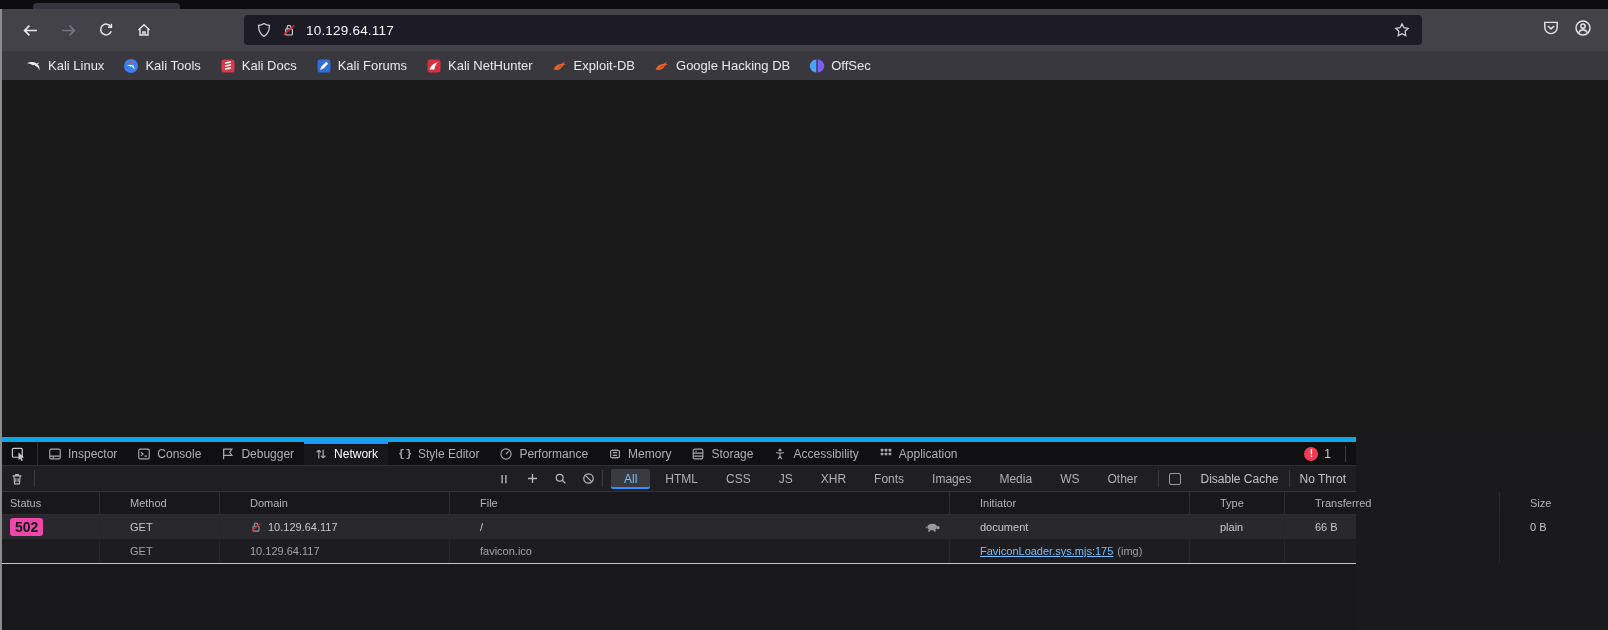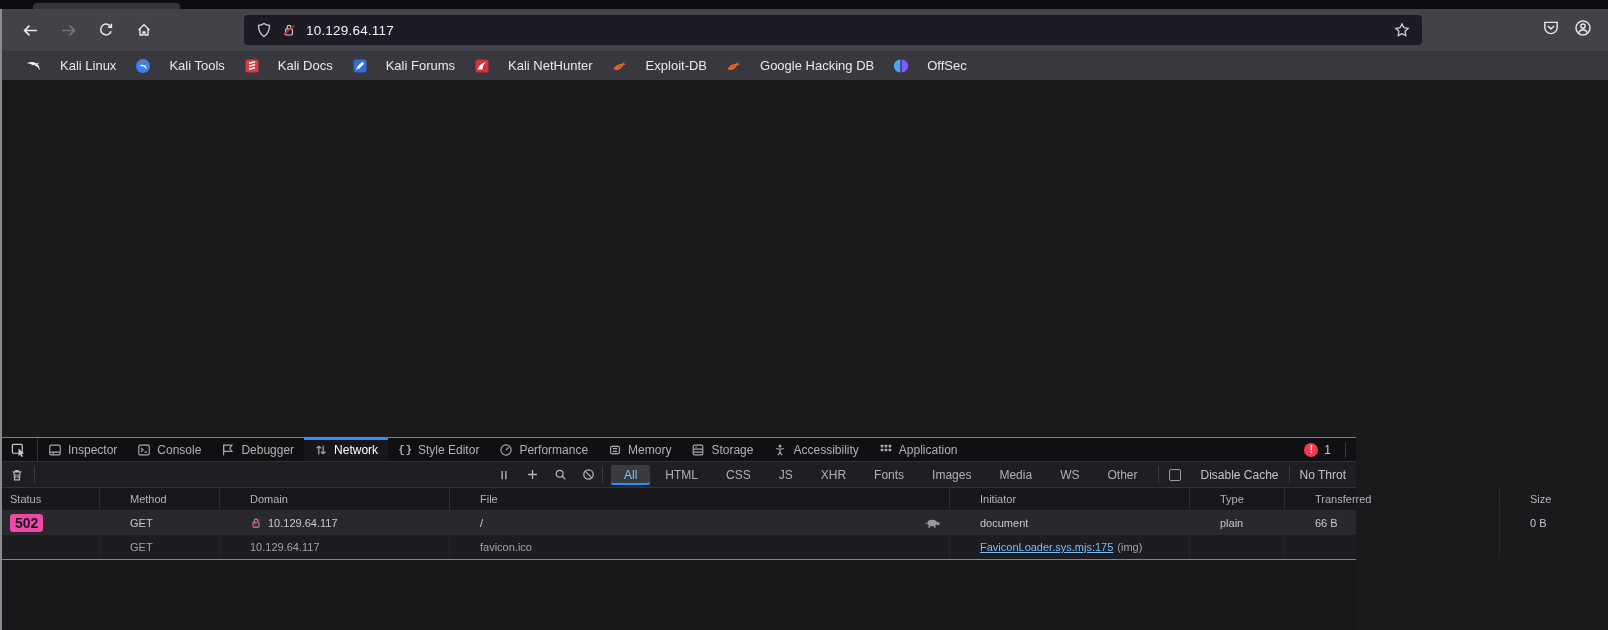--- a/index.html
+++ b/index.html
@@ -16,27 +16,27 @@
   .navbar{height:42px;background:#434249;display:flex;align-items:center;padding:0 10px 0 14px;}
   .navbtn{width:32px;height:30px;display:flex;align-items:center;justify-content:center;border-radius:4px;flex:0 0 auto;margin-right:6px;color:#e9e9ec;}
   .navbtn.disabled{color:#75747c;}
   .urlbar{margin-left:78px;width:1178px;height:30px;background:#1d1c24;border-radius:4px;display:flex;align-items:center;padding:0 12px;color:#f4f4f6;}
   .urlbar .sep-ic{margin-right:9px;display:flex;align-items:center;color:#cfcfd4;}
   .url-text{font-size:13.5px;letter-spacing:.2px;}
   .urlbar .star{margin-left:auto;color:#d6d6da;display:flex;align-items:center;}
   .nav-right{margin-left:auto;display:flex;align-items:center;gap:14px;color:#e4e4e8;padding-right:6px;}
 
   .bookmarksbar{height:29px;background:#39383f;display:flex;align-items:center;padding-left:26px;gap:19px;font-size:13px;color:#e9e9ec;}
-  .bm{display:flex;align-items:center;gap:18px;white-space:nowrap;}
+  .bm{display:flex;align-items:center;gap:6px;white-space:nowrap;}
   .bm svg{display:block;}
 
   .page{height:357px;background:#1a1a1a;}
 
   
-  .devtools{position:absolute;left:0;top:437px;width:1356px;bottom:0;background:#14b8a6;border-top:1px solid #0ea5e9;}
+  .devtools{position:absolute;left:0;top:437px;width:1356px;bottom:0;background:#fdba74;border-top:5px solid #0ea5e9;}
   .dt-tabs{height:24px;background:#101013;border-bottom:1px solid #2f2f34;display:flex;align-items:stretch;font-size:12px;color:#b1b1b3;}
   .dt-pick{width:38px;display:flex;align-items:center;justify-content:center;border-right:1px solid #2f2f34;color:#c9c9cd;}
   .dt-tab{display:flex;align-items:center;gap:6px;padding:0 10px;position:relative;white-space:nowrap;}
   .dt-tab .ic{display:flex;align-items:center;color:#a9a9ad;}
   .dt-tab.sel{color:#fff;background:#17171b;}
   .dt-tab.sel::before{content:"";position:absolute;left:0;right:0;top:0;height:2px;background:#2b8fff;}
   .brace{font-family:"Liberation Mono",monospace;font-size:11px;font-weight:bold;color:#a9a9ad;}
   .dt-right{margin-left:auto;display:flex;align-items:center;gap:6px;padding-right:10px;}
   .err-badge{width:14px;height:14px;border-radius:50%;background:#f23b52;color:#fff;font-size:10px;font-weight:bold;display:flex;align-items:center;justify-content:center;line-height:1;}
   .err-count{color:#c9c9cd;font-size:12px;}

